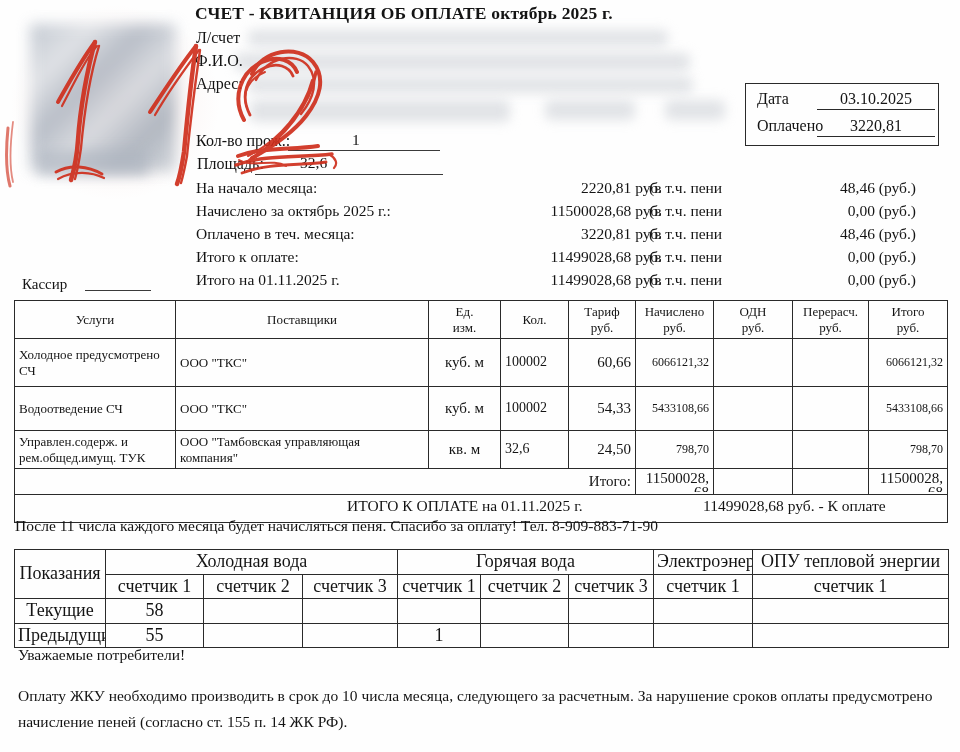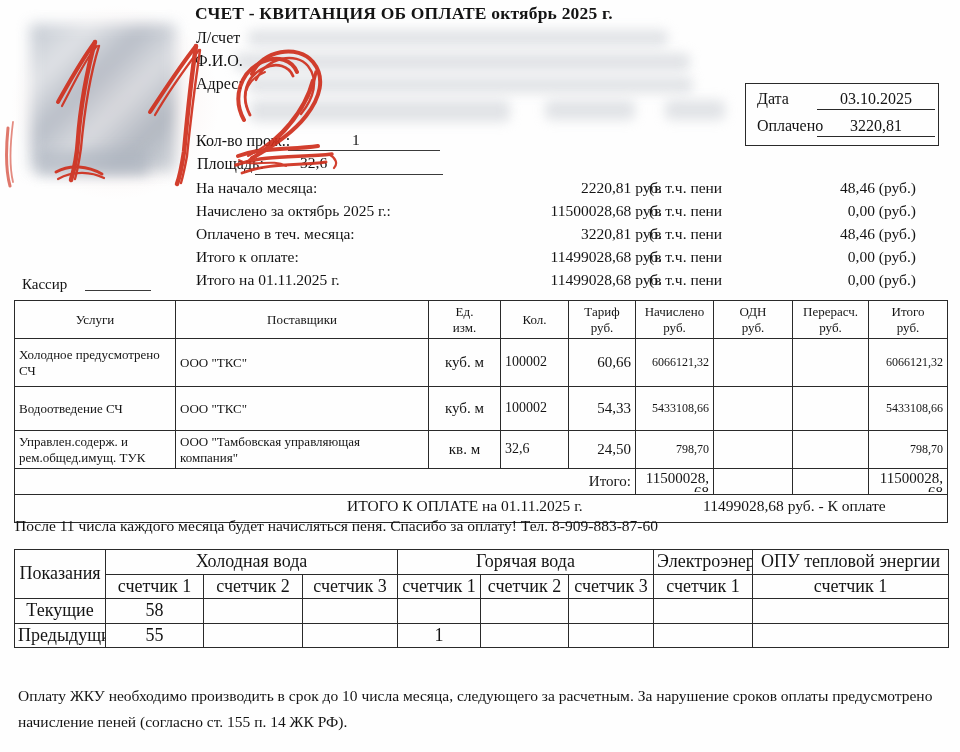--- a/index.html
+++ b/index.html
@@ -212,21 +212,21 @@
     </tr>
     <tr style="height:23px">
       <td colspan="9" class="grand-td">
         <span class="g-label">ИТОГО К ОПЛАТЕ на 01.11.2025 г.</span>
         <span class="g-val">11499028,68  руб. - К оплате</span>
       </td>
     </tr>
   </tbody>
     </table>
 
-  <div class="abs notice z10">После 11 числа каждого месяца будет начисляться пеня. Спасибо за оплату! Тел. 8-909-883-87-60</div>
+  <div class="abs notice z10">После 11 числа каждого месяца будет начисляться пеня. Спасибо за оплату! Тел. 8-909-883-71-90</div>
 
   <table class="abs readings z10">
     <colgroup>
       <col style="width:91px">
         <col style="width:98px">
         <col style="width:99px">
         <col style="width:95px">
       <col style="width:83px">
         <col style="width:88px">
         <col style="width:85px">
@@ -269,20 +269,21 @@
       <td></td>
       <td>1</td>
       <td></td>
       <td></td>
       <td></td>
       <td></td>
     </tr>
   </tbody>
     </table>
 
+  <div class="abs greet z10">Уважаемые потребители!</div>
   <div class="abs foot-par z10">Оплату ЖКУ необходимо производить в срок до 10 числа месяца, следующего за расчетным. За нарушение сроков оплаты предусмотрено начисление пеней (согласно ст. 155 п. 14 ЖК РФ).</div>
 
   <svg class="abs scribble" width="960" height="752" viewBox="0 0 960 752">
     <g stroke="#cf2f1d" fill="none" stroke-linecap="round" stroke-linejoin="round" opacity="0.92">
 
       <path d="M8,128 C6,148 5,168 10,186" stroke-width="3" opacity="0.7"></path>
       <path d="M13,122 C10,145 9,165 13,182" stroke-width="1.8" opacity="0.6"></path>
 
       <path d="M58,102 C66,88 80,62 95,42" stroke-width="4"></path>
       <path d="M62,106 C72,88 84,60 97,46" stroke-width="2.2"></path>

